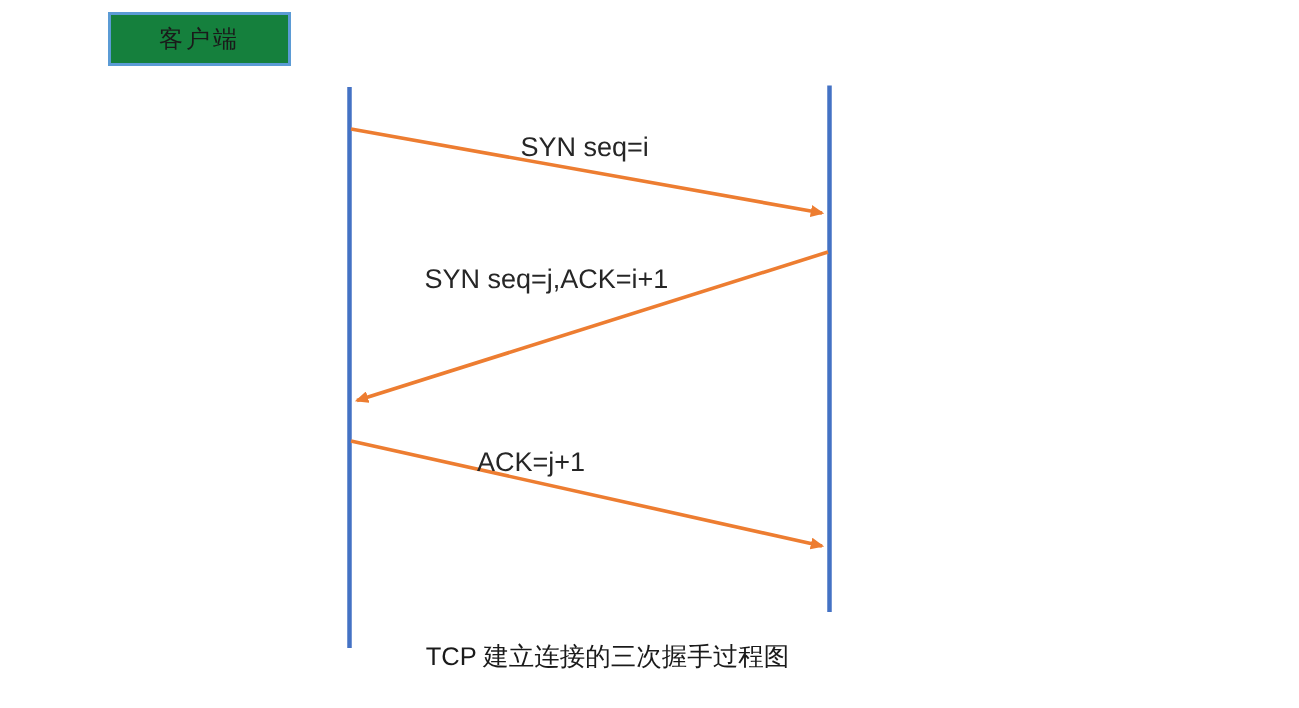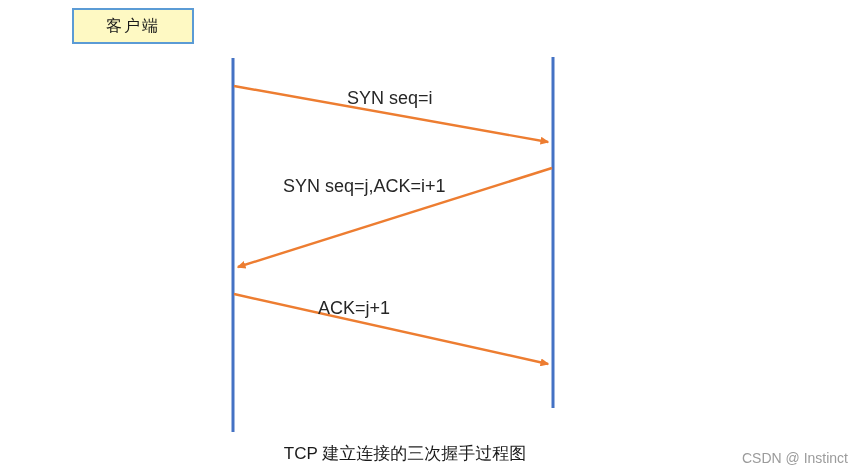--- a/index.html
+++ b/index.html
@@ -12,21 +12,21 @@
     position: relative;
     width: 866px;
     height: 472px;
     background: #ffffff;
     overflow: hidden;
   }
   .actor-box {
     position: absolute;
     width: 122px;
     height: 36px;
-    background: #fef9c3;
+    background: #15803d;
     border: 2px solid #5B9BD5;
     box-sizing: border-box;
     display: flex;
     align-items: center;
     justify-content: center;
     font-size: 16px;
     color: #1a1a1a;
     letter-spacing: 2px;
   }
   .actor-client { left: 72px; top: 8px; }
@@ -44,21 +44,20 @@
     font-family: "Liberation Sans", "DejaVu Sans", sans-serif;
   }
   .caption {
     position: absolute;
     left: 0;
     top: 426px;
     width: 810px;
     text-align: center;
     font-size: 17px;
     color: #1a1a1a;
-    margin-top: 16px;
   }
   .watermark {
     position: absolute;
     right: 18px;
     bottom: 6px;
     font-size: 14px;
     color: #9b9b9b;
   }
 </style>
 </head>
@@ -85,15 +84,14 @@
 
     <line x1="552" y1="168" x2="238" y2="267" stroke="#ED7D31" stroke-width="2.4" marker-end="url(#arrowhead)"></line>
     <text x="283" y="192" class="arrow-label">SYN seq=j,ACK=i+1</text>
 
     <line x1="234" y1="294" x2="548" y2="364" stroke="#ED7D31" stroke-width="2.4" marker-end="url(#arrowhead)"></line>
     <text x="318" y="314" class="arrow-label">ACK=j+1</text>
   </svg>
 
   <div class="caption">TCP 建立连接的三次握手过程图</div>
 
-  <div class="watermark">CSDN @ Instinct</div>
 
 </div>
 
 </body></html>

